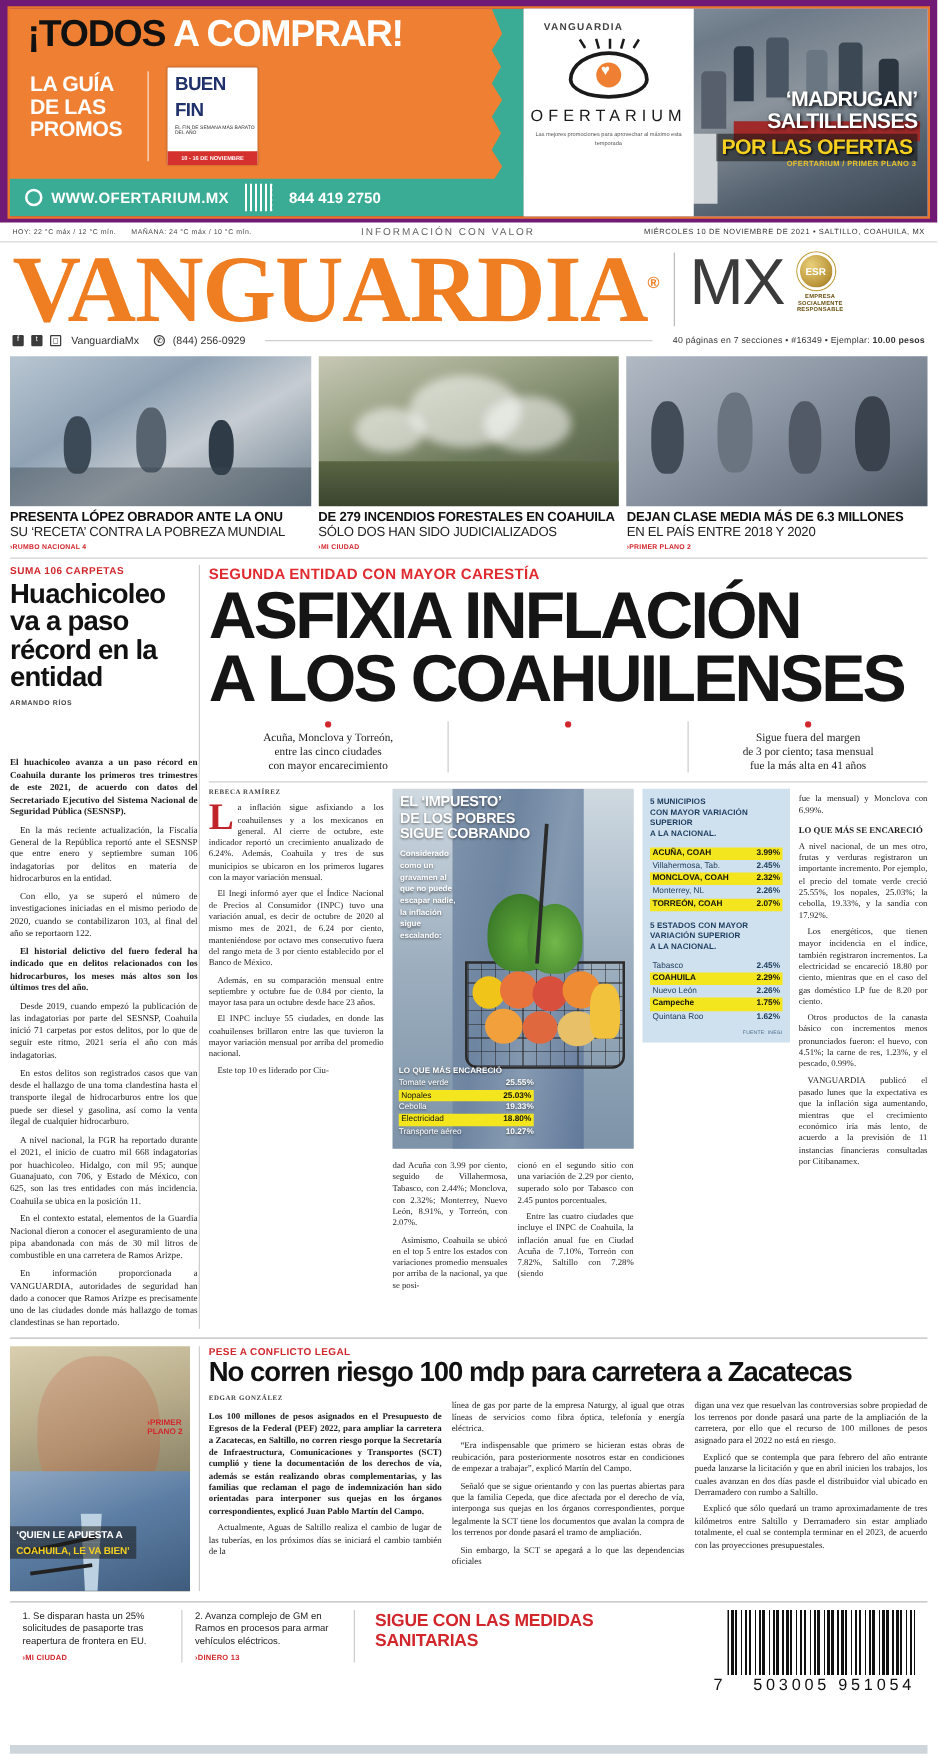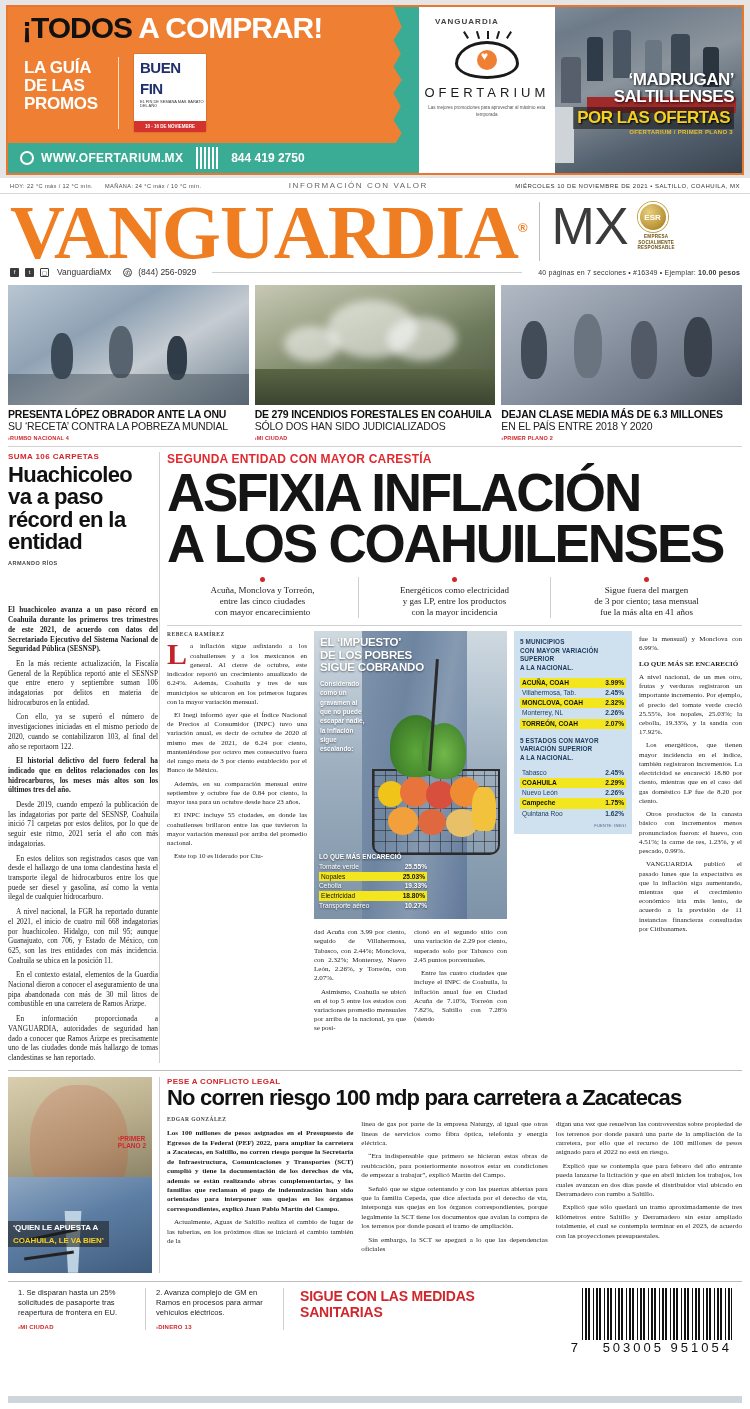--- a/index.html
+++ b/index.html
@@ -5,21 +5,21 @@
   * { box-sizing: border-box; margin: 0; padding: 0; }
   html, body {
     width: 750px; height: 1409px;
     background: #ffffff;
     font-family: "Liberation Sans", sans-serif;
     overflow: hidden;
   }
   .page { position: relative; width: 750px; height: 1409px; background:#fff; }
 
   
-  .ad-banner { position:relative; width:750px; height:178px; padding:5px 6px 3px 6px; background:#e5e5e5; }
+  .ad-banner { position:relative; width:750px; height:178px; padding:5px 6px 3px 6px; background:#701a75; }
   .ad-inner { position:relative; width:100%; height:100%; display:flex; border:2px solid #e8762c; }
   .ad-left { position:relative; width:56%; background:#ef8033; overflow:hidden; }
   .ad-headline { padding:6px 0 2px 14px; font-size:30px; font-weight:800; letter-spacing:-1px; line-height:1; }
   .ad-headline .k1 { color:#111; }
   .ad-headline .k2 { color:#ffffff; }
   .ad-guia { position:absolute; left:16px; top:52px; color:#fff; font-size:17px; font-weight:800; line-height:1.06; letter-spacing:-.3px; }
   .ad-div { position:absolute; left:110px; top:50px; width:1px; height:72px; background:rgba(255,255,255,.75); }
   .buenfin { position:absolute; left:126px; top:47px; width:72px; height:78px; background:#fff; border-radius:1px; box-shadow:0 0 2px rgba(0,0,0,.3); }
   .buenfin .bf1 { padding:7px 0 0 6px; font-size:15px; font-weight:800; color:#20306b; line-height:.95; letter-spacing:-.5px;}
   .buenfin .bfs { font-size:4px; color:#333; padding:3px 0 0 6px; line-height:1.2; }
@@ -368,23 +368,20 @@
 
       <div class="sub3">
         <div class="cell">
           <div class="reddot"></div>
           <div style="white-space:pre-line">Acuña, Monclova y Torreón,
 entre las cinco ciudades
 con mayor encarecimiento</div>
         </div>
         <div class="cell">
           <div class="reddot"></div>
-          <div style="white-space:pre-line">Energéticos como electricidad
-y gas LP, entre los productos
-con la mayor incidencia</div>
         </div>
         <div class="cell">
           <div class="reddot"></div>
           <div style="white-space:pre-line">Sigue fuera del margen
 de 3 por ciento; tasa mensual
 fue la más alta en 41 años</div>
         </div>
       </div>
 
       <div class="hr-mid"></div>
@@ -442,21 +439,21 @@
                 <span class="vl">18.80%</span>
               </div>
               <div class="bb-row">
                 <span class="nm">Transporte aéreo</span>
                 <span class="vl">10.27%</span>
               </div>
             </div>
           </div>
           <div style="display:flex;gap:8px;margin-top:5px;">
             <div class="ig-col" style="width:92px;">
-              <p class="noind">dad Acuña con 3.99 por ciento, seguido de Villahermosa, Tabasco, con 2.44%; Monclova, con 2.32%; Monterrey, Nuevo León, 2.26%, y Torreón, con 2.07%.</p>
+              <p class="noind">dad Acuña con 3.99 por ciento, seguido de Villahermosa, Tabasco, con 2.44%; Monclova, con 2.32%; Monterrey, Nuevo León, 8.91%, y Torreón, con 2.07%.</p>
               <p>Asimismo, Coahuila se ubicó en el top 5 entre los estados con variaciones promedio mensuales por arriba de la nacional, ya que se posi-</p>
             </div>
             <div class="ig-col" style="width:93px;">
               <p class="noind">cionó en el segundo sitio con una variación de 2.29 por ciento, superado solo por Tabasco con 2.45 puntos porcentuales.</p>
               <p>Entre las cuatro ciudades que incluye el INPC de Coahuila, la inflación anual fue en Ciudad Acuña de 7.10%, Torreón con 7.82%, Saltillo con 7.28% (siendo</p>
             </div>
           </div>
         </div>
 
         <div class="c3">

